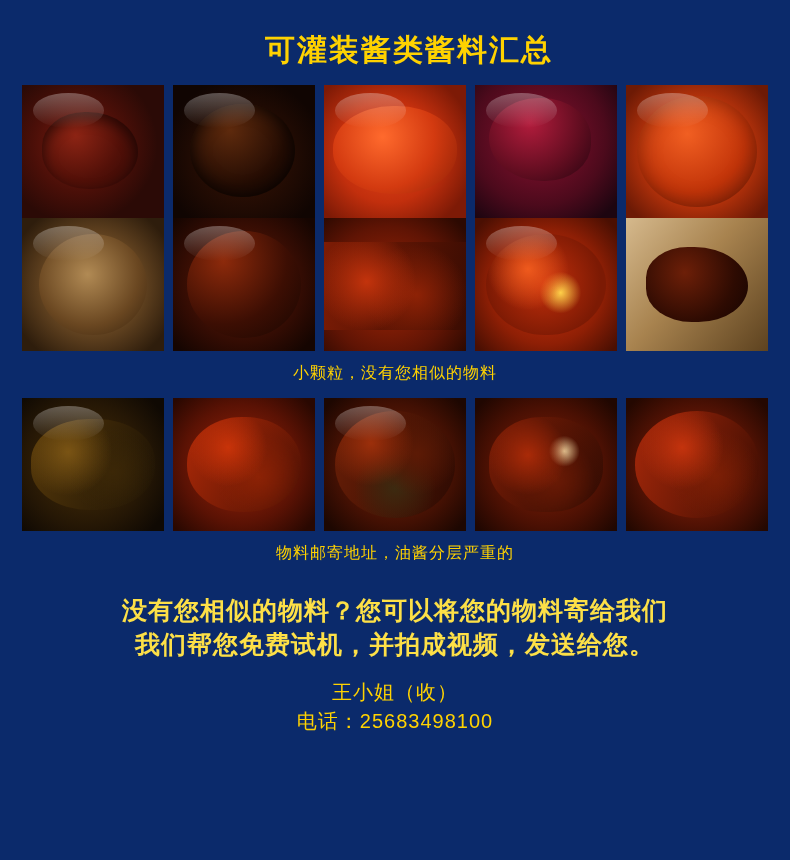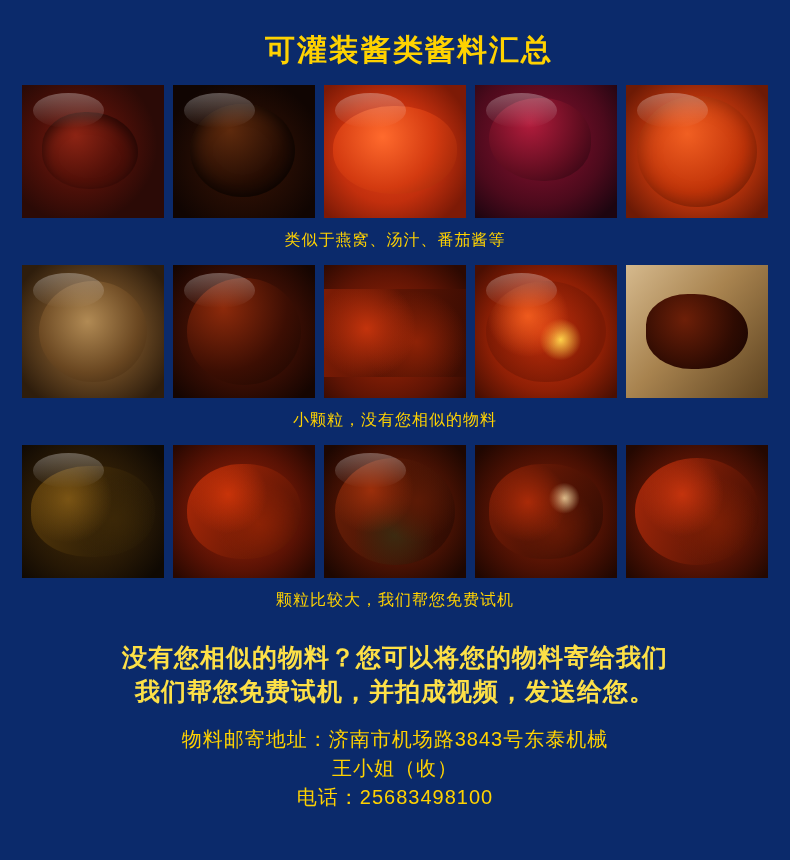--- a/index.html
+++ b/index.html
@@ -300,21 +300,20 @@
     </div>
     <div class="cell">
       <div class="img-base f-berry"></div>
       <div class="gloss"></div>
     </div>
     <div class="cell">
       <div class="img-base f-ketchup"></div>
       <div class="gloss"></div>
     </div>
   </div>
-  <div class="caption">类似于燕窝、汤汁、番茄酱等</div>
 
   <div class="row">
     <div class="cell">
       <div class="img-base f-paste-beige"></div>
       <div class="gloss"></div>
     </div>
     <div class="cell">
       <div class="img-base f-chili-dark"></div>
       <div class="gloss"></div>
     </div>
@@ -343,26 +342,25 @@
       <div class="img-base f-mixed-chunk"></div>
       <div class="gloss"></div>
     </div>
     <div class="cell">
       <div class="img-base f-garlic-chili"></div>
     </div>
     <div class="cell">
       <div class="img-base f-bowl-chili"></div>
     </div>
   </div>
-  <div class="caption">颗粒比较大，我们帮您免费试机</div>
+  <div class="caption">物料邮寄地址，油酱分层严重的</div>
 
   <div class="headline">
     <div>没有您相似的物料？您可以将您的物料寄给我们</div>
     <div>我们帮您免费试机，并拍成视频，发送给您。</div>
   </div>
 
   <div class="address-block">
-    <div>物料邮寄地址：济南市机场路3843号东泰机械</div>
     <div>王小姐（收）</div>
     <div>电话：25683498100</div>
   </div>
 
 </div>
 
 </body></html>

